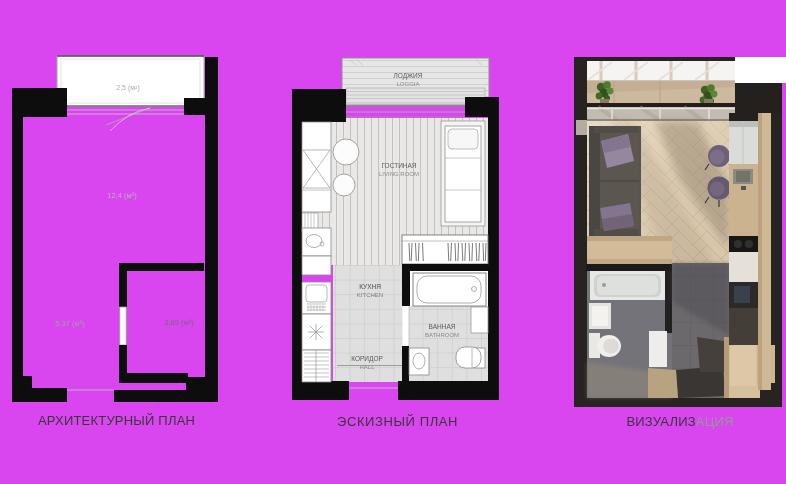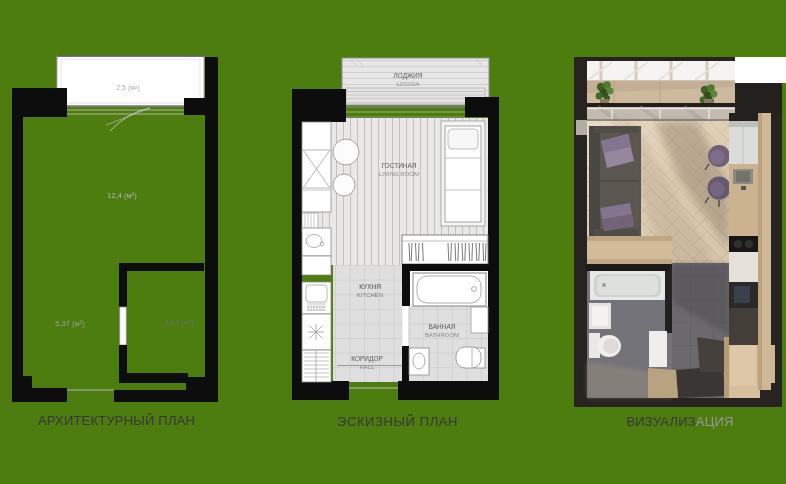--- a/index.html
+++ b/index.html
@@ -1,16 +1,16 @@
 <!DOCTYPE html>
 <html><head>
 <meta charset="utf-8">
 <style>
 html,body{margin:0;padding:0;background:#ffffff;}
-#canvas{position:relative;width:786px;height:484px;background:#4d7c0f;overflow:hidden;}
+#canvas{position:relative;width:786px;height:484px;background:#d946ef;overflow:hidden;}
 text{font-family:"Liberation Sans",sans-serif;}
 </style>
 </head>
 <body>
 <div id="canvas">
 <svg width="786" height="484" viewBox="0 0 786 484" xmlns="http://www.w3.org/2000/svg">
 
 <g id="arch-plan">
 
   <g>

